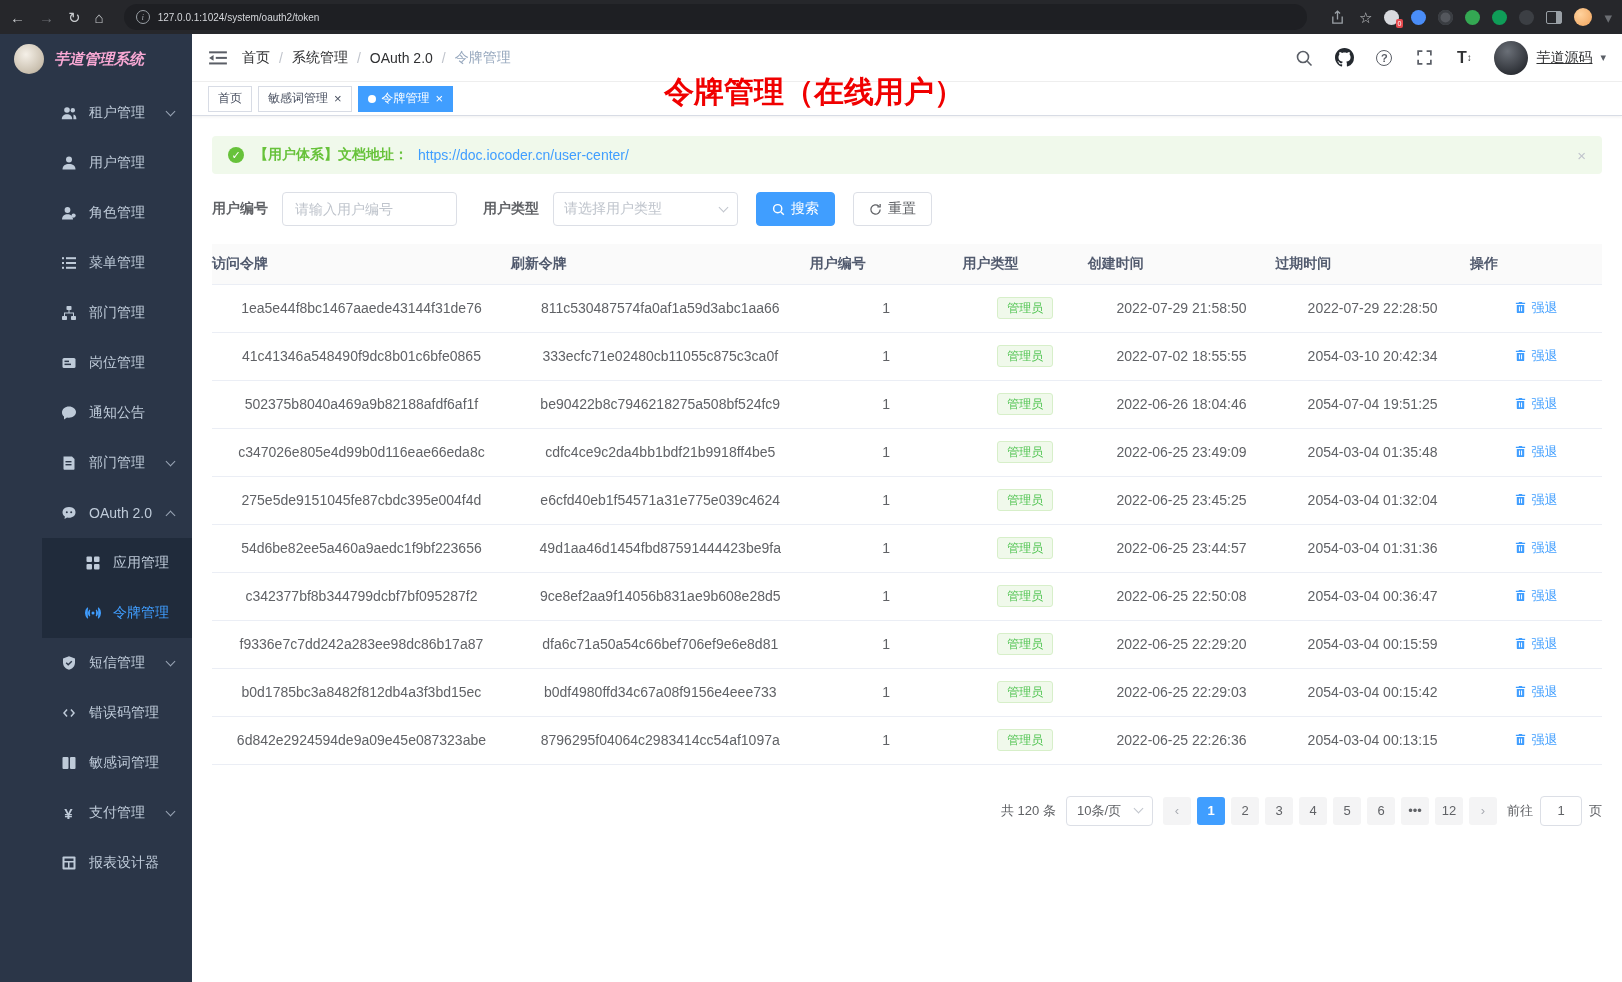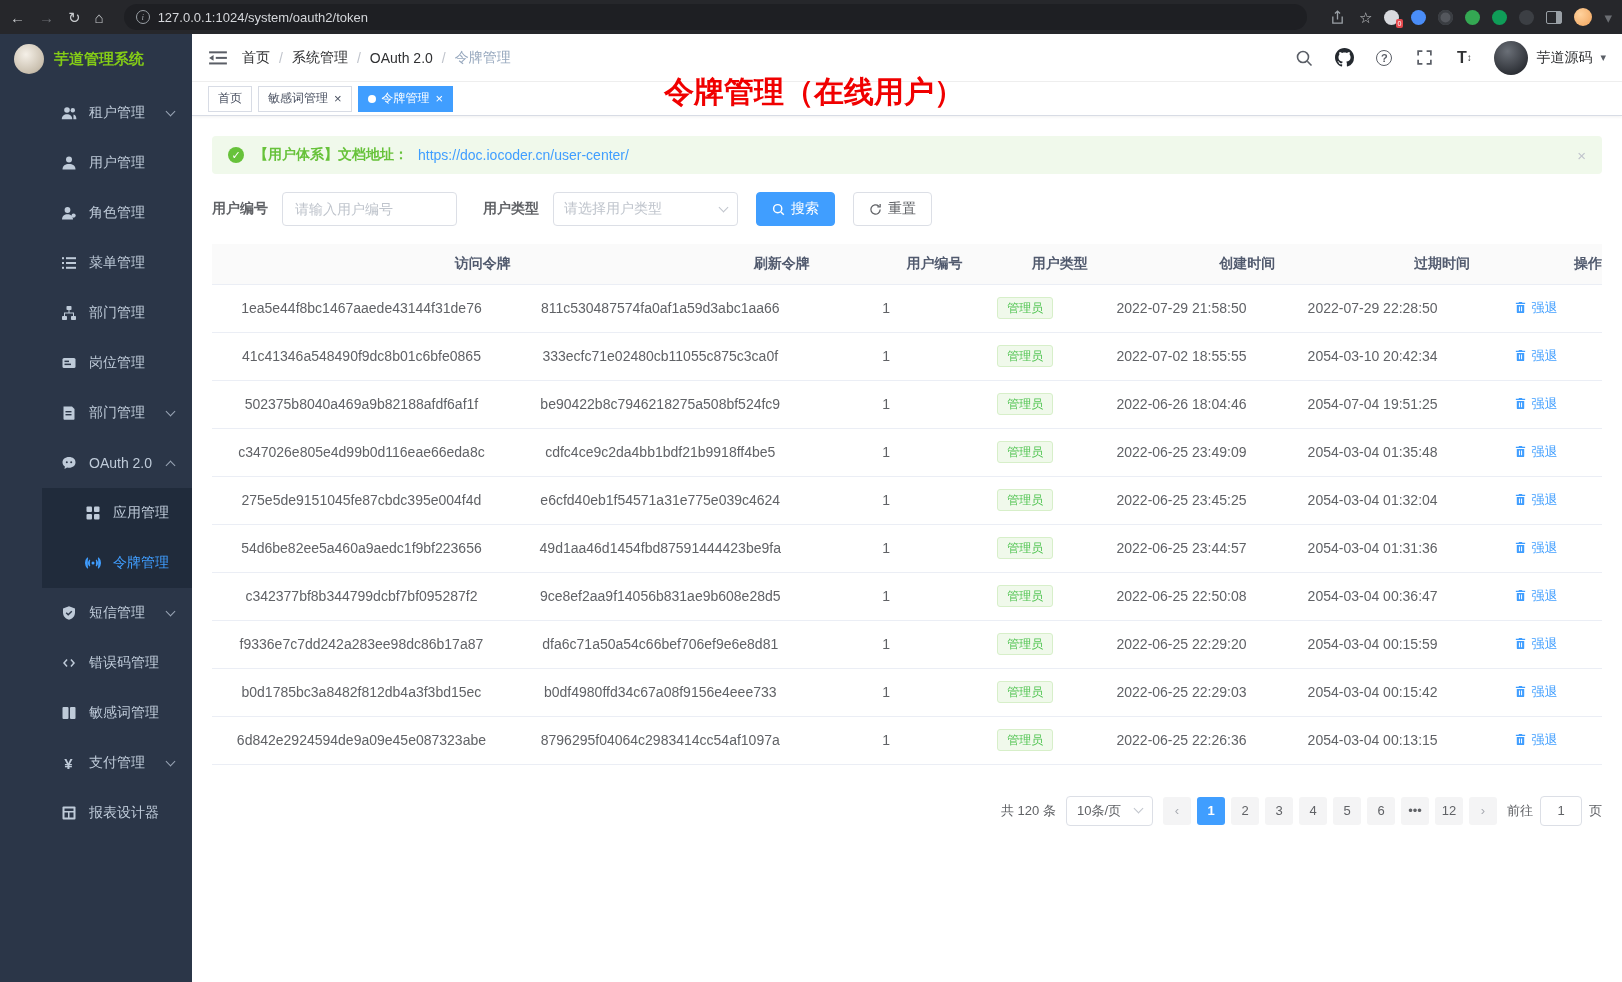--- a/index.html
+++ b/index.html
@@ -19,39 +19,39 @@
   .urlbar {
     flex: 1; display: flex; align-items: center; gap: 8px;
     background: #1e1f23; border-radius: 14px; height: 26px; padding: 0 12px;
     margin: 0 6px;
   }
   .info-circle {
     width: 14px; height: 14px; border: 1.2px solid #9aa0a6; border-radius: 50%;
     font-size: 9px; display: flex; align-items: center; justify-content: center;
     color: #9aa0a6; font-style: italic; font-family: "Liberation Serif", serif;
   }
-  .url-text { color: #d5d7db; font-size: 13px; }
+  .url-text { color: #d5d7db; font-size: 10px; }
   .b-right { display: flex; align-items: center; gap: 12px; }
   .ext-dot { width: 15px; height: 15px; border-radius: 50%; position: relative; }
   .ext-badge {
     position: absolute; right: -4px; bottom: -3px; background: #e5484d;
     color: #fff; font-size: 7px; line-height: 1; padding: 1px 2px; border-radius: 2px;
   }
   .panel-icon { width: 16px; height: 13px; border: 1.5px solid #9aa0a6; border-radius: 2px; position: relative; }
   .panel-icon::after { content:""; position:absolute; right:0; top:0; bottom:0; width:5px; background:#9aa0a6; }
   .b-avatar { width: 18px; height: 18px; border-radius: 50%; background: radial-gradient(circle at 35% 35%, #ffd29d, #f0a35c); }
 
   
   .app { display: flex; height: 948px; }
 
   
   .sidebar { width: 192px; background: #2b3648; flex-shrink: 0; overflow: hidden; }
   .logo-row { height: 50px; display: flex; align-items: center; gap: 10px; padding: 0 14px; }
   .logo-avatar { width: 30px; height: 30px; border-radius: 50%; background: radial-gradient(circle at 40% 35%, #f5f0e8, #c9bfae 70%, #8d8272); flex-shrink: 0; }
-  .logo-title { color: #84cc16; font-weight: bold; font-size: 15px; white-space: nowrap; }
+  .logo-title { color: #f9a8d4; font-weight: bold; font-size: 15px; white-space: nowrap; font-style: italic; }
   .menu { padding-top: 4px; padding-left: 42px; }
   .menu-item {
     height: 50px; display: flex; align-items: center; gap: 12px;
     padding: 0 18px; color: #bfcbd9; cursor: pointer; position: relative; font-size: 14px;
   }
   .menu-item .mlabel { flex: 1; white-space: nowrap; }
   .menu-item.sub { background: #202b3b; padding-left: 42px; }
   .menu-item.active { color: #409eff; }
   .micon { width: 17px; height: 17px; display: inline-flex; align-items: center; justify-content: center; color: #bfcbd9; flex-shrink: 0; }
   .menu-item.active .micon { color: #409eff; }
@@ -73,21 +73,21 @@
   .crumb { color: #303133; cursor: pointer; }
   .crumb-sep { color: #c0c4cc; }
   .crumb.current { color: #97a8be; cursor: default; }
   .top-actions { margin-left: auto; display: flex; align-items: center; gap: 20px; }
   .ticon { width: 20px; height: 20px; display: flex; align-items: center; justify-content: center; cursor: pointer; color: #5a5e66; }
   .qmark { width: 16px; height: 16px; border: 1.5px solid #5a5e66; border-radius: 50%; font-size: 11px; font-weight: bold; display:flex; align-items:center; justify-content:center; }
   .tfont { font-weight: bold; font-size: 16px; color: #303133; }
   .tfont small { font-size: 10px; }
   .user-chip { display: flex; align-items: center; gap: 8px; cursor: pointer; }
   .user-avatar { width: 34px; height: 34px; border-radius: 50%; background: radial-gradient(circle at 40% 30%, #6a6f77, #2c2f35 75%); }
-  .user-name { color: #303133; font-size: 14px; }
+  .user-name { color: #303133; font-size: 14px; text-decoration: underline; }
   .user-caret { color: #5a5e66; font-size: 11px; }
 
   .annotation {
     position: absolute; top: 38px; left: 472px; z-index: 60;
     color: #f00000; font-size: 30px; font-weight: bold; white-space: nowrap;
     pointer-events: none;
     font-family: Liberation Mono, monospace;
   }
 
   
@@ -138,21 +138,21 @@
     height: 34px; border-radius: 4px; padding: 0 15px; font-size: 14px; cursor: pointer;
     display: inline-flex; align-items: center; gap: 6px; border: 1px solid #dcdfe6;
     background: #fff; color: #606266; font-family: inherit; margin-left: 6px;
   }
   .btn-primary { background: #409eff; border-color: #409eff; color: #fff; }
 
   
   table.data-table { width: 100%; border-collapse: collapse; table-layout: fixed; }
   .data-table th {
     background: #fafafa; color: #515a6e; font-weight: bold; font-size: 14px;
-    height: 40px; text-align: right; border-bottom: 1px solid #ebeef5;
+    height: 40px; text-align: left; border-bottom: 1px solid #ebeef5;
   }
   .data-table td {
     height: 48px; text-align: center; color: #606266; font-size: 14px;
     border-bottom: 1px solid #ebeef5; overflow: hidden; white-space: nowrap;
   }
   .tag-success {
     display: inline-block; background: #f0f9eb; border: 1px solid #d7efc9;
     color: #51c452; font-size: 12px; padding: 3px 9px; border-radius: 3px; line-height: 1.2;
   }
   .force-logout {
@@ -292,20 +292,28 @@
             <svg viewBox="0 0 16 16">
               <rect x="1.5" y="3" width="13" height="10" rx="1.5"></rect>
               <rect x="3.5" y="5.6" width="4.5" height="1.5" fill="#2b3648"></rect>
               <rect x="3.5" y="8.6" width="6.5" height="1.5" fill="#2b3648"></rect>
             </svg>
           </span>
         <span class="mlabel">岗位管理</span>
       </div>
 
 
+      <div class="menu-item">
+        <span class="micon">
+            <svg viewBox="0 0 16 16">
+              <path d="M8 1.5c3.9 0 7 2.5 7 5.6 0 3.1-3.1 5.6-7 5.6-.7 0-1.4-.1-2-.2L3 14.5v-2.9c-1.3-1-2-2.4-2-4C1 4 4.1 1.5 8 1.5z"></path>
+            </svg>
+          </span>
+        <span class="mlabel">通知公告</span>
+      </div>
 
       <div class="menu-item">
         <span class="micon">
             <svg viewBox="0 0 16 16">
               <path d="M2.5 1.5H11l2.5 2.5v10c0 .4-.4.8-.8.8H3.3c-.4 0-.8-.4-.8-.8z"></path>
               <rect x="4.5" y="6" width="6" height="1.4" fill="#2b3648"></rect>
               <rect x="4.5" y="9" width="6" height="1.4" fill="#2b3648"></rect>
             </svg>
           </span>
         <span class="mlabel">部门管理</span>

